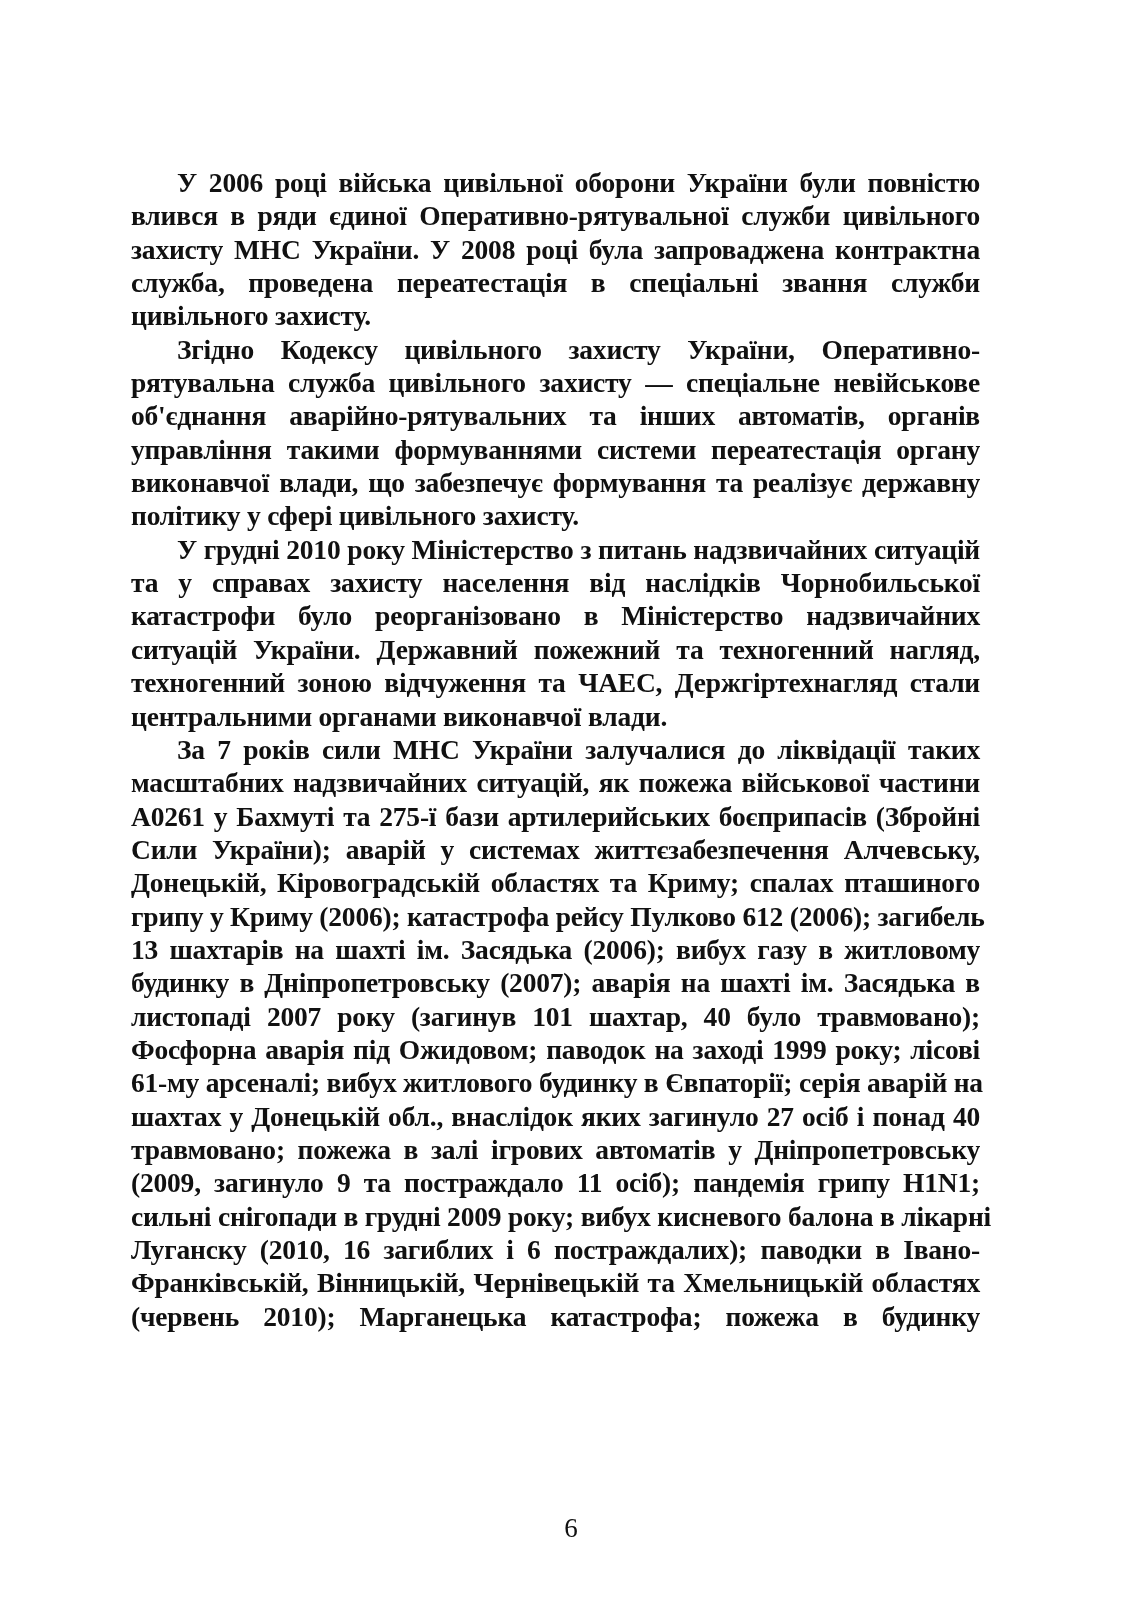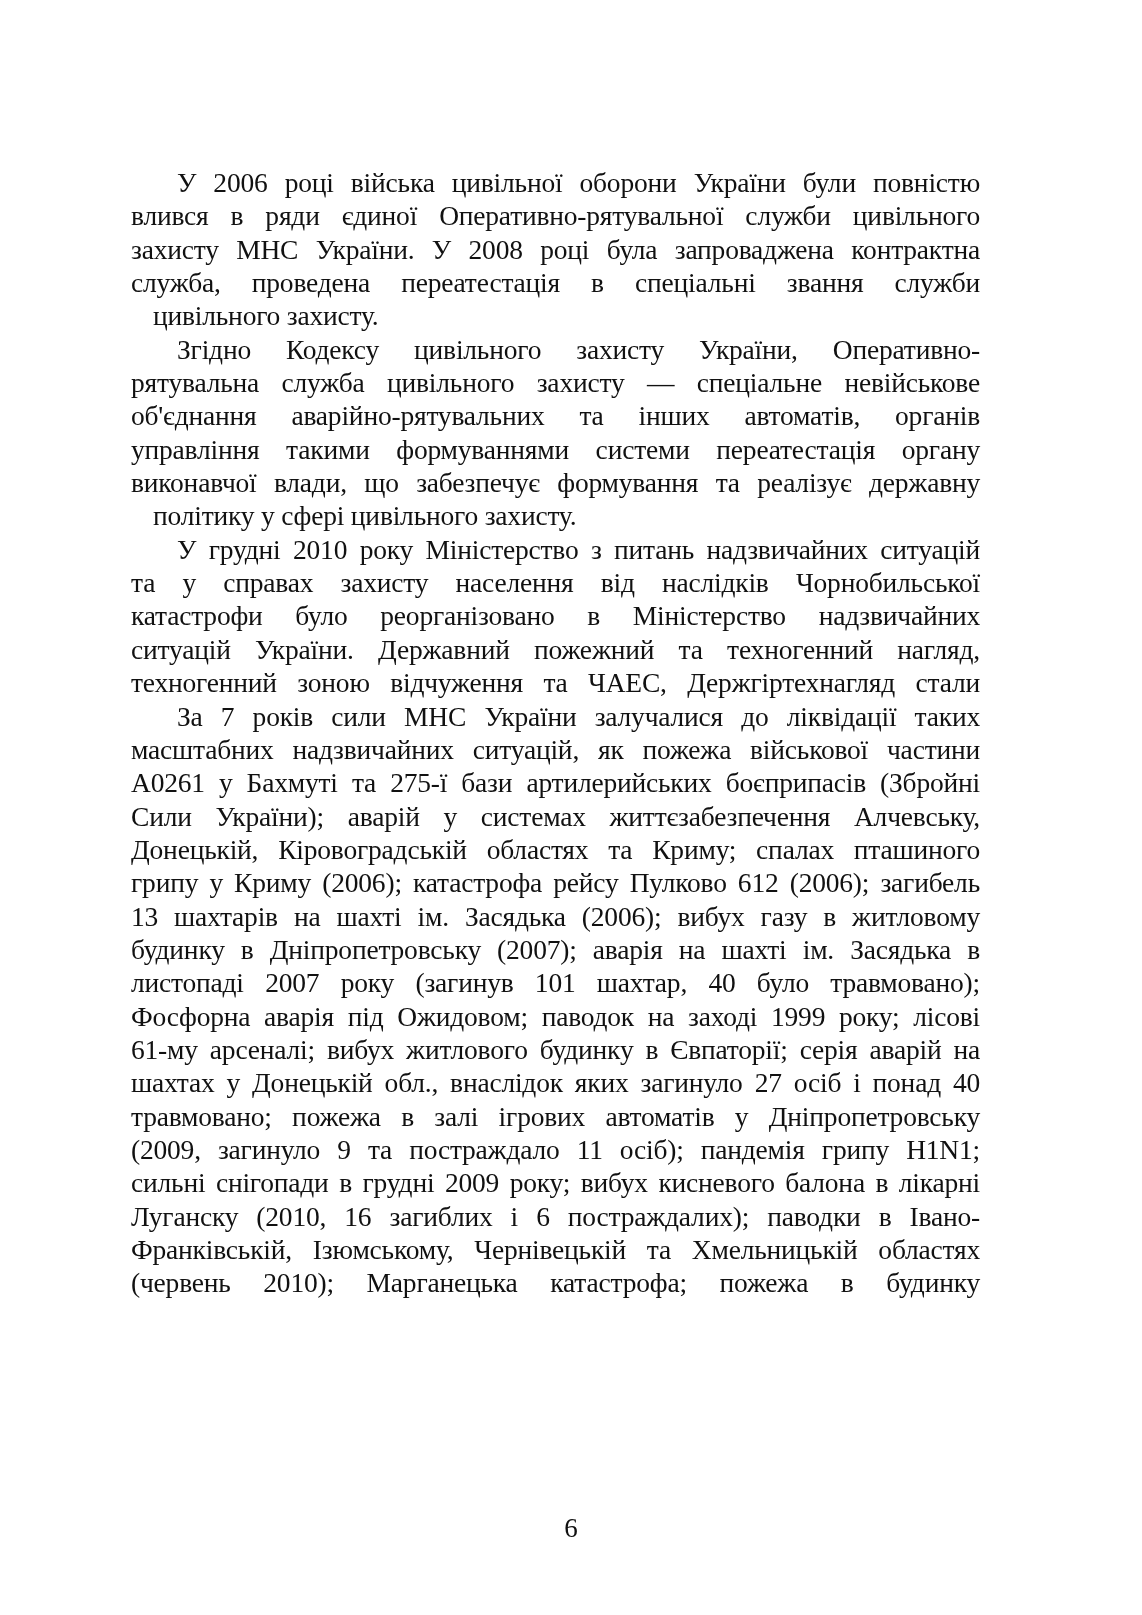--- a/index.html
+++ b/index.html
@@ -20,37 +20,37 @@
       left: 0; top: 0;
       width: 1142px;
       height: 1615px;
       background: #ffffff;
     }
     .body-text {
       position: absolute;
       left: 131px;
       top: 166px;
       width: 849px;
+      font-weight: bold;
     }
     .line {
       display: block;
       height: 33.35px;
       line-height: 33.35px;
       font-size: 27.5px;
       white-space: nowrap;
       text-align: justify;
       text-align-last: justify;
       letter-spacing: -0.2px;
     }
     .line.indent {
       padding-left: 46px;
     }
     .line.last {
       text-align-last: left;
-      margin-left: 22px;
     }
     .page-number {
       position: absolute;
       left: 0;
       width: 1142px;
       top: 1512px;
       text-align: center;
       font-size: 27px;
       line-height: 32px;
     }
@@ -77,39 +77,40 @@
       <span class="line">виконавчої влади, що забезпечує формування та реалізує державну</span>
       <span class="line last">політику у сфері цивільного захисту.</span>
     </div>
 
     <div>
       <span class="line indent">У грудні 2010 року Міністерство з питань надзвичайних ситуацій</span>
       <span class="line">та у справах захисту населення від наслідків Чорнобильської</span>
       <span class="line">катастрофи було реорганізовано в Міністерство надзвичайних</span>
       <span class="line">ситуацій України. Державний пожежний та техногенний нагляд,</span>
       <span class="line">техногенний зоною відчуження та ЧАЕС, Держгіртехнагляд стали</span>
+      <span class="line last">центральними органами виконавчої влади.</span>
     </div>
 
     <div>
       <span class="line indent">За 7 років сили МНС України залучалися до ліквідації таких</span>
       <span class="line">масштабних надзвичайних ситуацій, як пожежа військової частини</span>
       <span class="line">А0261 у Бахмуті та 275-ї бази артилерийських боєприпасів (Збройні</span>
       <span class="line">Сили України); аварій у системах життєзабезпечення Алчевську,</span>
       <span class="line">Донецькій, Кіровоградській областях та Криму; спалах пташиного</span>
       <span class="line">грипу у Криму (2006); катастрофа рейсу Пулково 612 (2006); загибель</span>
       <span class="line">13 шахтарів на шахті ім. Засядька (2006); вибух газу в житловому</span>
       <span class="line">будинку в Дніпропетровську (2007); аварія на шахті ім. Засядька в</span>
       <span class="line">листопаді 2007 року (загинув 101 шахтар, 40 було травмовано);</span>
       <span class="line">Фосфорна аварія під Ожидовом; паводок на заході 1999 року; лісові</span>
       <span class="line">61-му арсеналі; вибух житлового будинку в Євпаторії; серія аварій на</span>
       <span class="line">шахтах у Донецькій обл., внаслідок яких загинуло 27 осіб і понад 40</span>
       <span class="line">травмовано; пожежа в залі ігрових автоматів у Дніпропетровську</span>
       <span class="line">(2009, загинуло 9 та постраждало 11 осіб); пандемія грипу H1N1;</span>
       <span class="line">сильні снігопади в грудні 2009 року; вибух кисневого балона в лікарні</span>
       <span class="line">Луганску (2010, 16 загиблих і 6 постраждалих); паводки в Івано-</span>
-      <span class="line">Франківській, Ізюмському, Чернівецькій та Хмельницькій областях</span>
+      <span class="line">Франківській, Вінницькій, Чернівецькій та Хмельницькій областях</span>
       <span class="line">(червень 2010); Марганецька катастрофа; пожежа в будинку</span>
     </div>
 
   </div>
 
   <div class="page-number">6</div>
 </div>
 
 </body></html>

